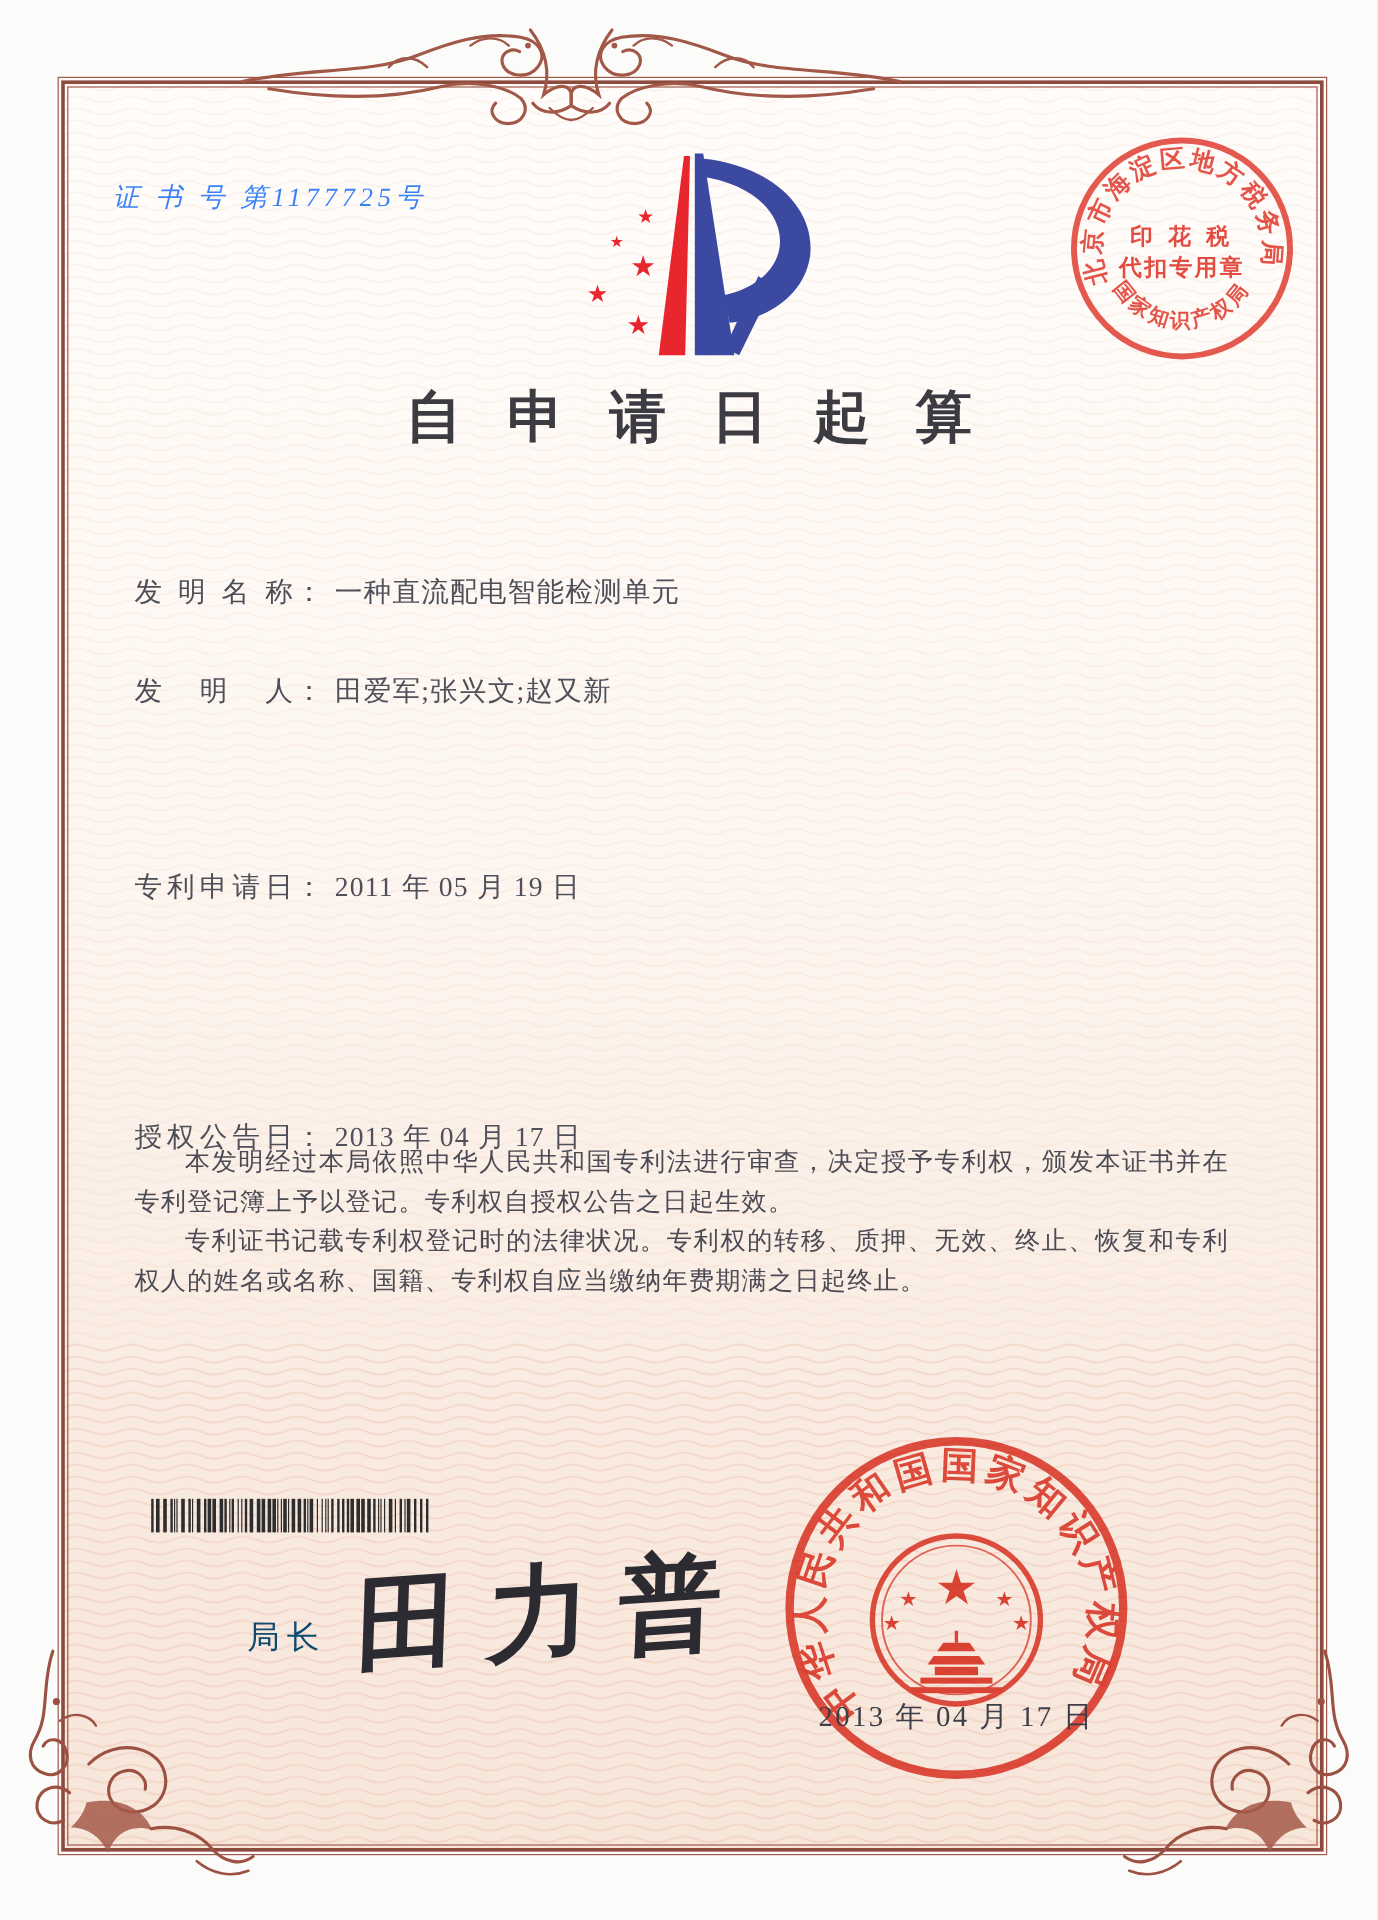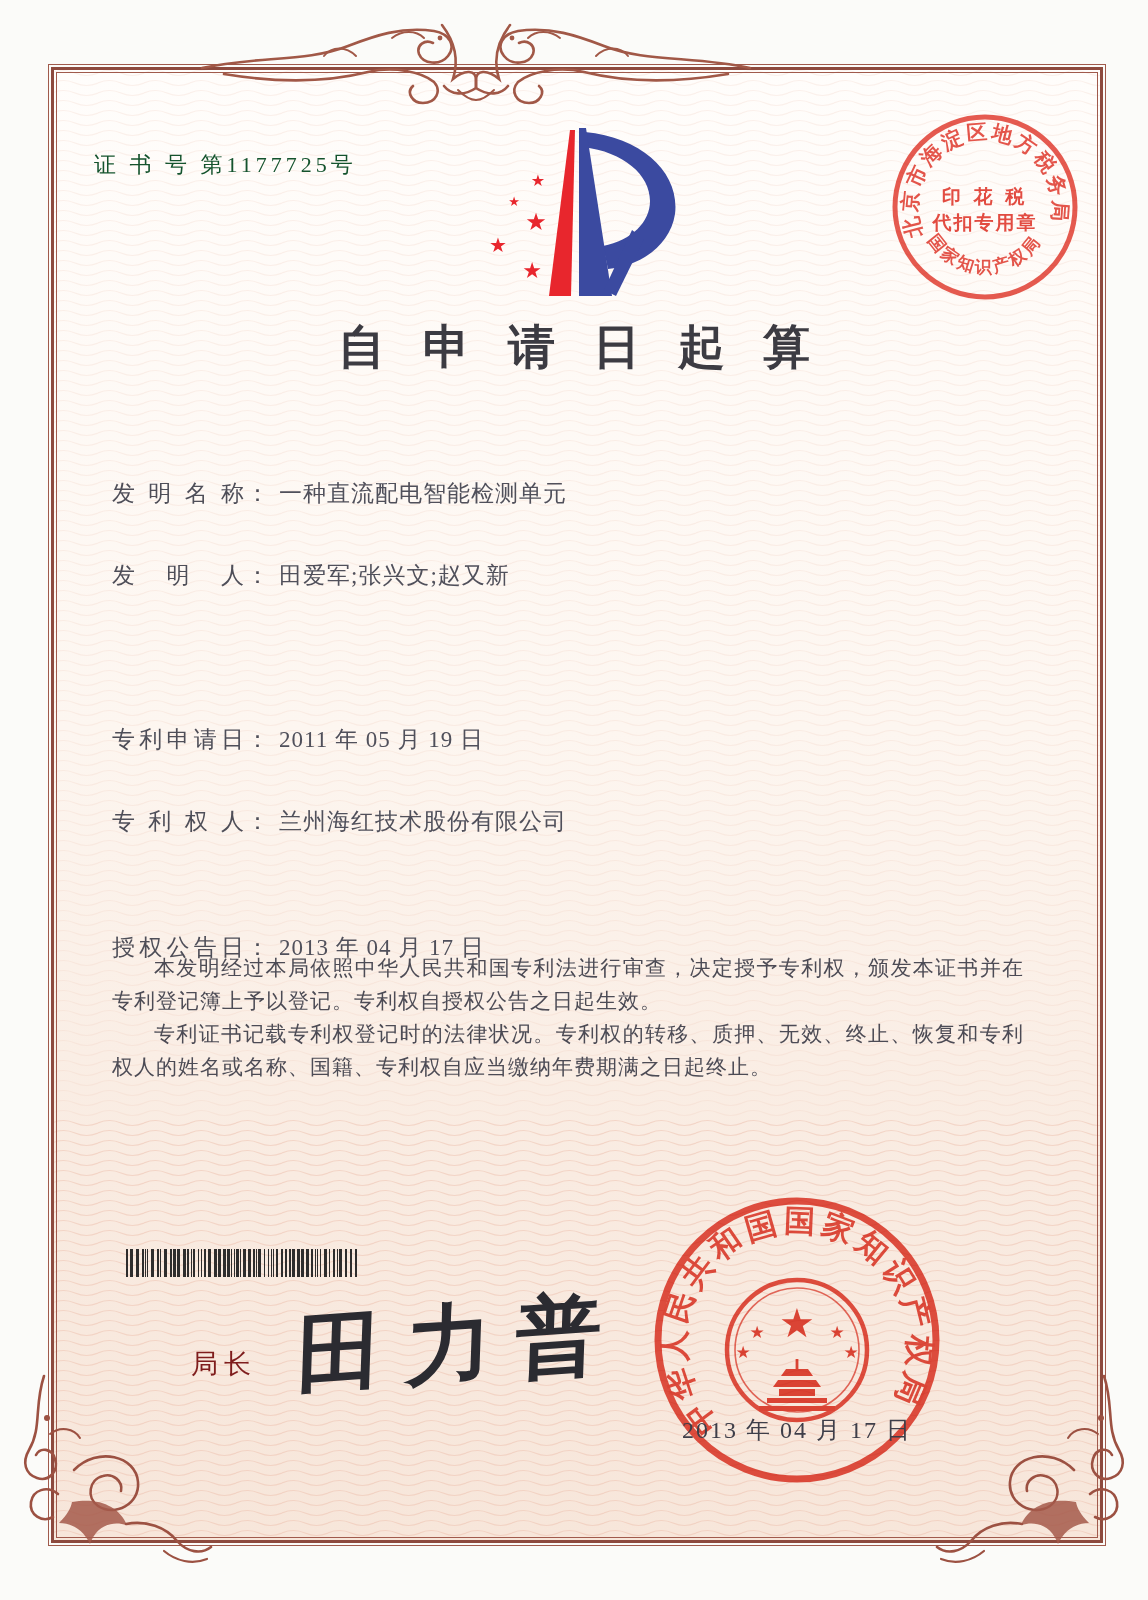--- a/index.html
+++ b/index.html
@@ -12,36 +12,36 @@
   
   .frame-outer{position:absolute;left:48px;top:64px;width:1056px;height:1480px;border:1px solid #a05a4c;}
   .frame-mid{position:absolute;left:2px;top:2px;right:2px;bottom:2px;border:3px solid #8d4a3e;}
   .frame-inner{position:absolute;left:2px;top:2px;right:2px;bottom:2px;border:1px solid #a05a4c;}
   .cert-bg{position:absolute;left:52px;top:68px;width:1048px;height:1472px;z-index:0;}
   .ornament{position:absolute;z-index:3;pointer-events:none;}
   .orn-top{left:196px;top:16px;}
   .orn-bl{left:14px;top:1374px;}
   .orn-br{left:934px;top:1374px;transform:scaleX(-1);}
   
-  .cert-no{position:absolute;left:94px;top:150px;font-size:22px;letter-spacing:4px;color:#14532d;z-index:4;}
+  .cert-no{position:absolute;left:94px;top:150px;font-size:22px;letter-spacing:4px;color:#3b82f6;z-index:4;font-style:italic;}
   .logo{position:absolute;left:452px;top:118px;z-index:4;}
   .title{
     position:absolute;left:0;top:316px;width:1148px;text-align:center;
     font-size:47px;font-weight:600;letter-spacing:38px;padding-left:38px;box-sizing:border-box;
     color:#3c3b42;z-index:4;
   }
   .field{position:absolute;left:112px;font-size:23px;color:#4e4e58;white-space:nowrap;z-index:4;}
   .field-label{display:inline-block;width:132px;text-align:justify;text-align-last:justify;vertical-align:bottom;}
   .field-colon{display:inline-block;margin-left:2px;}
   .field-value{display:inline-block;margin-left:10px;letter-spacing:1px;color:#50505b;}
   .body-text{position:absolute;left:112px;top:952px;width:912px;z-index:4;}
   .body-text p{margin:0;font-size:21px;line-height:33px;letter-spacing:1px;text-align:justify;text-indent:2em;color:#4c4b55;}
   .barcode{position:absolute;left:126px;top:1249px;width:306px;height:28px;display:flex;align-items:stretch;z-index:4;}
   .barcode div{background:#2e2d2d;flex:0 0 auto;}
-  .sig-role{position:absolute;left:191px;top:1346px;font-size:27px;letter-spacing:6px;color:#7f1d1d;z-index:4;}
+  .sig-role{position:absolute;left:206px;top:1346px;font-size:27px;letter-spacing:6px;color:#0c4a6e;z-index:4;}
   .sig-name{
     position:absolute;left:296px;top:1286px;font-size:86px;font-weight:600;color:#2b2b31;
     letter-spacing:24px;transform:rotate(-4deg) skewX(-6deg);z-index:4;white-space:nowrap;
   }
   .seal{position:absolute;left:637px;top:1180px;z-index:5;mix-blend-mode:multiply;opacity:.92;}
   .seal-date{position:absolute;left:637px;top:1414px;width:320px;text-align:center;font-size:24px;letter-spacing:2px;color:#3e3e49;z-index:6;}
   .tax-stamp{position:absolute;left:885px;top:107px;z-index:5;mix-blend-mode:multiply;opacity:.9;}
   .footer{position:absolute;left:0;top:1496px;width:1148px;text-align:center;font-size:19px;letter-spacing:4px;color:#73604f;z-index:4;}
 </style>
 </head>
@@ -127,23 +127,20 @@
   <div class="title">自申请日起算</div>
 
   <div class="field" style="top:478px">
     <span class="field-label">发明名称</span><span class="field-colon">：</span><span class="field-value">一种直流配电智能检测单元</span>
   </div>
   <div class="field" style="top:560px">
     <span class="field-label">发明人</span><span class="field-colon">：</span><span class="field-value">田爱军;张兴文;赵又新</span>
   </div>
   <div class="field" style="top:724px">
     <span class="field-label">专利申请日</span><span class="field-colon">：</span><span class="field-value">2011 年 05 月 19 日</span>
-  </div>
-  <div class="field" style="top:806px">
-    <span class="field-label">专利权人</span><span class="field-colon">：</span><span class="field-value">兰州海红技术股份有限公司</span>
   </div>
   <div class="field" style="top:932px">
     <span class="field-label">授权公告日</span><span class="field-colon">：</span><span class="field-value">2013 年 04 月 17 日</span>
   </div>
 
   <div class="body-text">
     <p>本发明经过本局依照中华人民共和国专利法进行审查，决定授予专利权，颁发本证书并在专利登记簿上予以登记。专利权自授权公告之日起生效。</p>
     <p>专利证书记载专利权登记时的法律状况。专利权的转移、质押、无效、终止、恢复和专利权人的姓名或名称、国籍、专利权自应当缴纳年费期满之日起终止。</p>
   </div>
 

